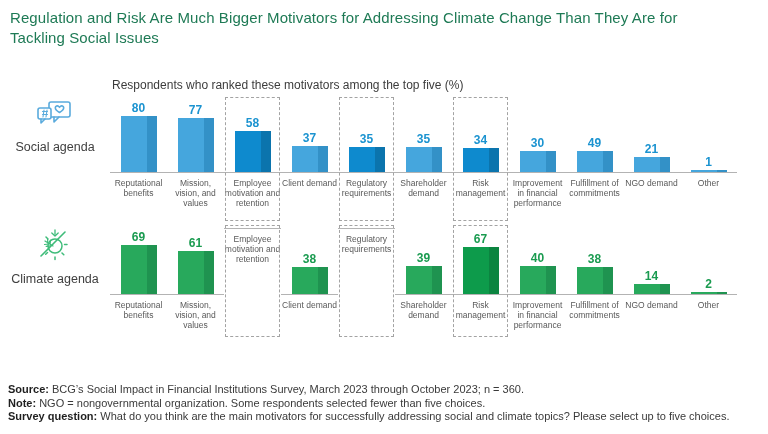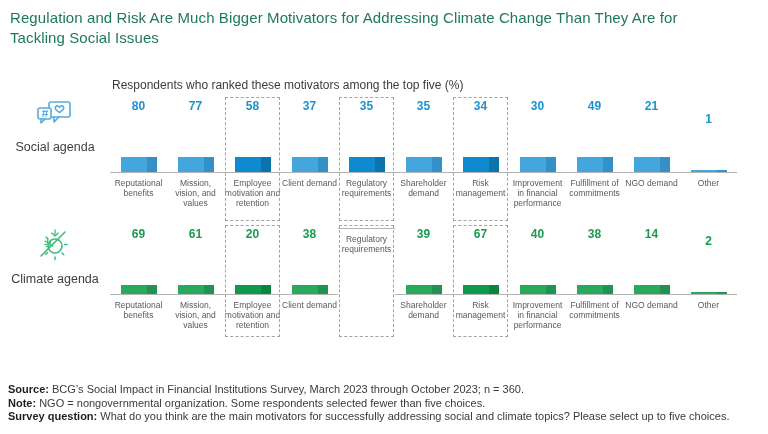--- a/index.html
+++ b/index.html
@@ -19,21 +19,21 @@
   .row-label-cell { width:110px; display:flex; flex-direction:column; align-items:center;
     justify-content:flex-start; align-self:stretch; }
   .row-label-text { font-size:12.5px; color:#404040; }
   .row-icon { margin-bottom:8px; }
   .social .row-label-cell { padding-bottom:46px; }
   .climate .row-label-cell { padding-bottom:42px; }
 
   .cols { display:flex; }
   .col { width:57px; display:flex; flex-direction:column; position:relative; }
 
-  .barzone { display:flex; flex-direction:column; justify-content:flex-end; align-items:center;gap:43px; }
+  .barzone { display:flex; flex-direction:column; justify-content:flex-end; align-items:center; }
   .social .barzone { height:72px; }
   .climate .barzone { height:66px; }
 
   .val { font-size:12px; font-weight:bold; margin-bottom:2px; line-height:1; }
   .bar { width:36px; }
 
   .cat { border-top:1px solid #b3b3b3; padding-top:5px; font-size:8.5px; line-height:1.2;
     color:#595959; text-align:center; width:100%; }
   .social .cat { min-height:46px; }
   .climate .cat { min-height:40px; }
@@ -172,24 +172,20 @@
           </div>
           <div class="col">
             <div class="barzone">
               <div class="val" style="color:#1a9b50">61</div>
               <div class="bar" style="height:42.699999999999996px;background:linear-gradient(90deg,#28a95c 0 72%,#1f9350 72% 100%)"></div>
             </div>
             <div class="cat">Mission, vision, and values</div>
           </div>
           <div class="col">
             <div class="dash"></div>
-            <div class="barzone">
-              <div class="val" style="color:#1a9b50">20</div>
-              <div class="bar" style="height:14px;background:linear-gradient(90deg,#0d9b4b 0 72%,#0b8440 72% 100%)"></div>
-            </div>
             <div class="cat">Employee motivation and retention</div>
           </div>
           <div class="col">
             <div class="barzone">
               <div class="val" style="color:#1a9b50">38</div>
               <div class="bar" style="height:26.599999999999998px;background:linear-gradient(90deg,#28a95c 0 72%,#1f9350 72% 100%)"></div>
             </div>
             <div class="cat">Client demand</div>
           </div>
           <div class="col">

